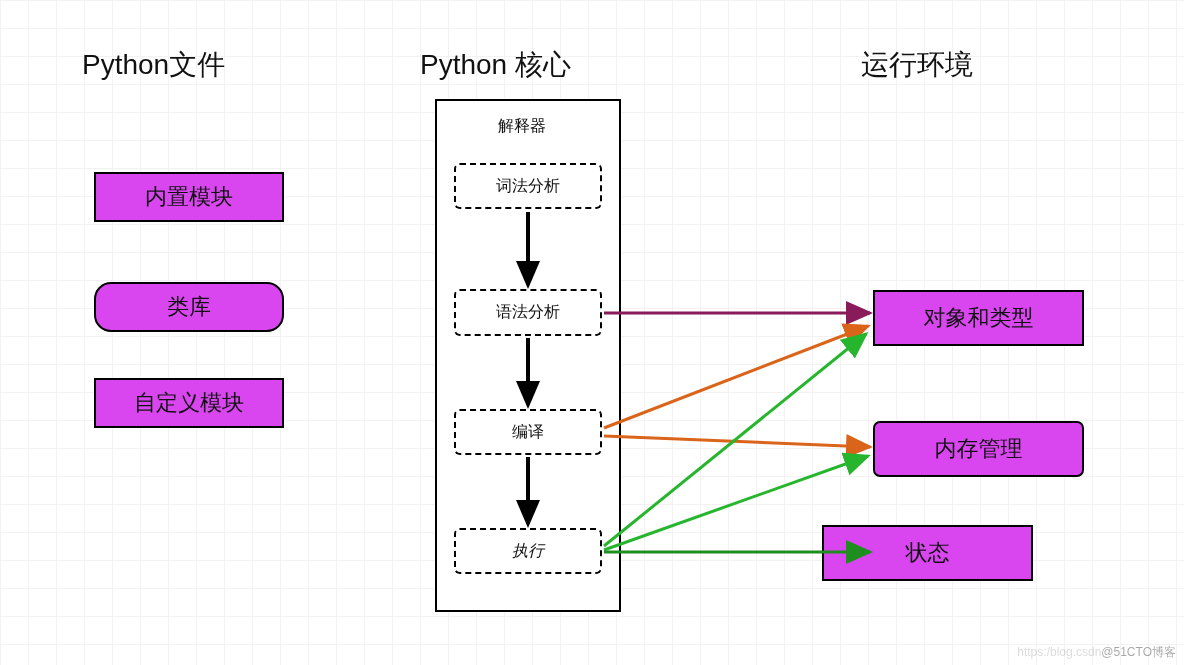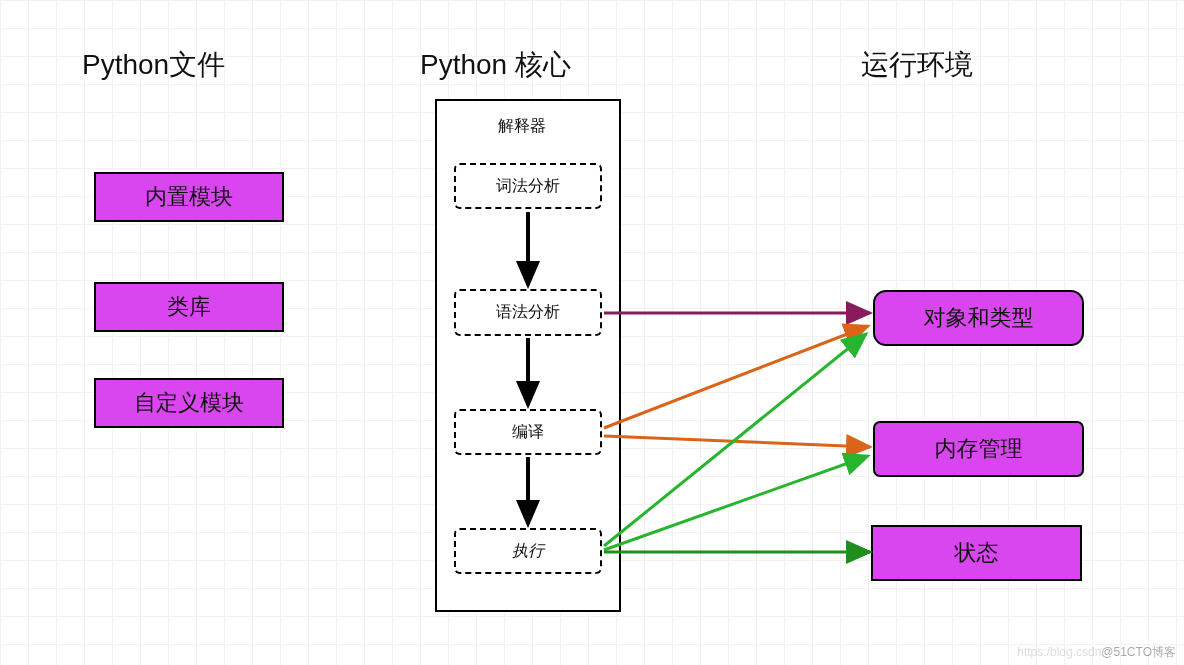--- a/index.html
+++ b/index.html
@@ -75,34 +75,34 @@
   .watermark .faint { color: rgba(0,0,0,0.15); }
 </style>
 </head>
 <body>
 
 <div class="heading" style="left:82px; top:46px;">Python文件</div>
 <div class="heading" style="left:420px; top:46px;">Python 核心</div>
 <div class="heading" style="left:861px; top:46px;">运行环境</div>
 
 <div class="solid-box" style="left:94px; top:172px; width:190px; height:50px;">内置模块</div>
-<div class="solid-box" style="left:94px; top:282px; width:190px; height:50px;">类库</div>
+<div class="solid-box" style="left:94px; top:282px; width:190px; height:50px;border-radius:17px;">类库</div>
 <div class="solid-box" style="left:94px; top:378px; width:190px; height:50px;">自定义模块</div>
 
 <div class="interp-container" style="left:435px; top:99px; width:186px; height:513px;"></div>
 <div class="interp-title" style="left:498px; top:116px;">解释器</div>
 
 <div class="dash-box" style="left:454px; top:163px; width:148px; height:46px;">词法分析</div>
 <div class="dash-box" style="left:454px; top:289px; width:148px; height:47px;">语法分析</div>
 <div class="dash-box" style="left:454px; top:409px; width:148px; height:46px;">编译</div>
 <div class="dash-box" style="left:454px; top:528px; width:148px; height:46px;font-style:italic;">执行</div>
 
-<div class="solid-box" style="left:873px; top:290px; width:211px; height:56px;border-radius:13px;">对象和类型</div>
+<div class="solid-box" style="left:873px; top:290px; width:211px; height:56px;">对象和类型</div>
 <div class="solid-box" style="left:873px; top:421px; width:211px; height:56px;border-radius:7px;">内存管理</div>
-<div class="solid-box" style="left:871px; top:525px; width:211px; height:56px;">状态</div>
+<div class="solid-box" style="left:822px; top:525px; width:211px; height:56px;">状态</div>
 
 <svg class="arrows">
   <defs>
     <marker id="ah-black" markerWidth="8" markerHeight="8" refX="6" refY="3" orient="auto">
       <path d="M0,0 L7,3 L0,6 Z" fill="#000"></path>
     </marker>
     <marker id="ah-purple" markerWidth="10" markerHeight="10" refX="8" refY="4" orient="auto">
       <path d="M0,0 L9,4 L0,8 Z" fill="#8a1b5a"></path>
     </marker>
     <marker id="ah-orange" markerWidth="10" markerHeight="10" refX="8" refY="4" orient="auto">

